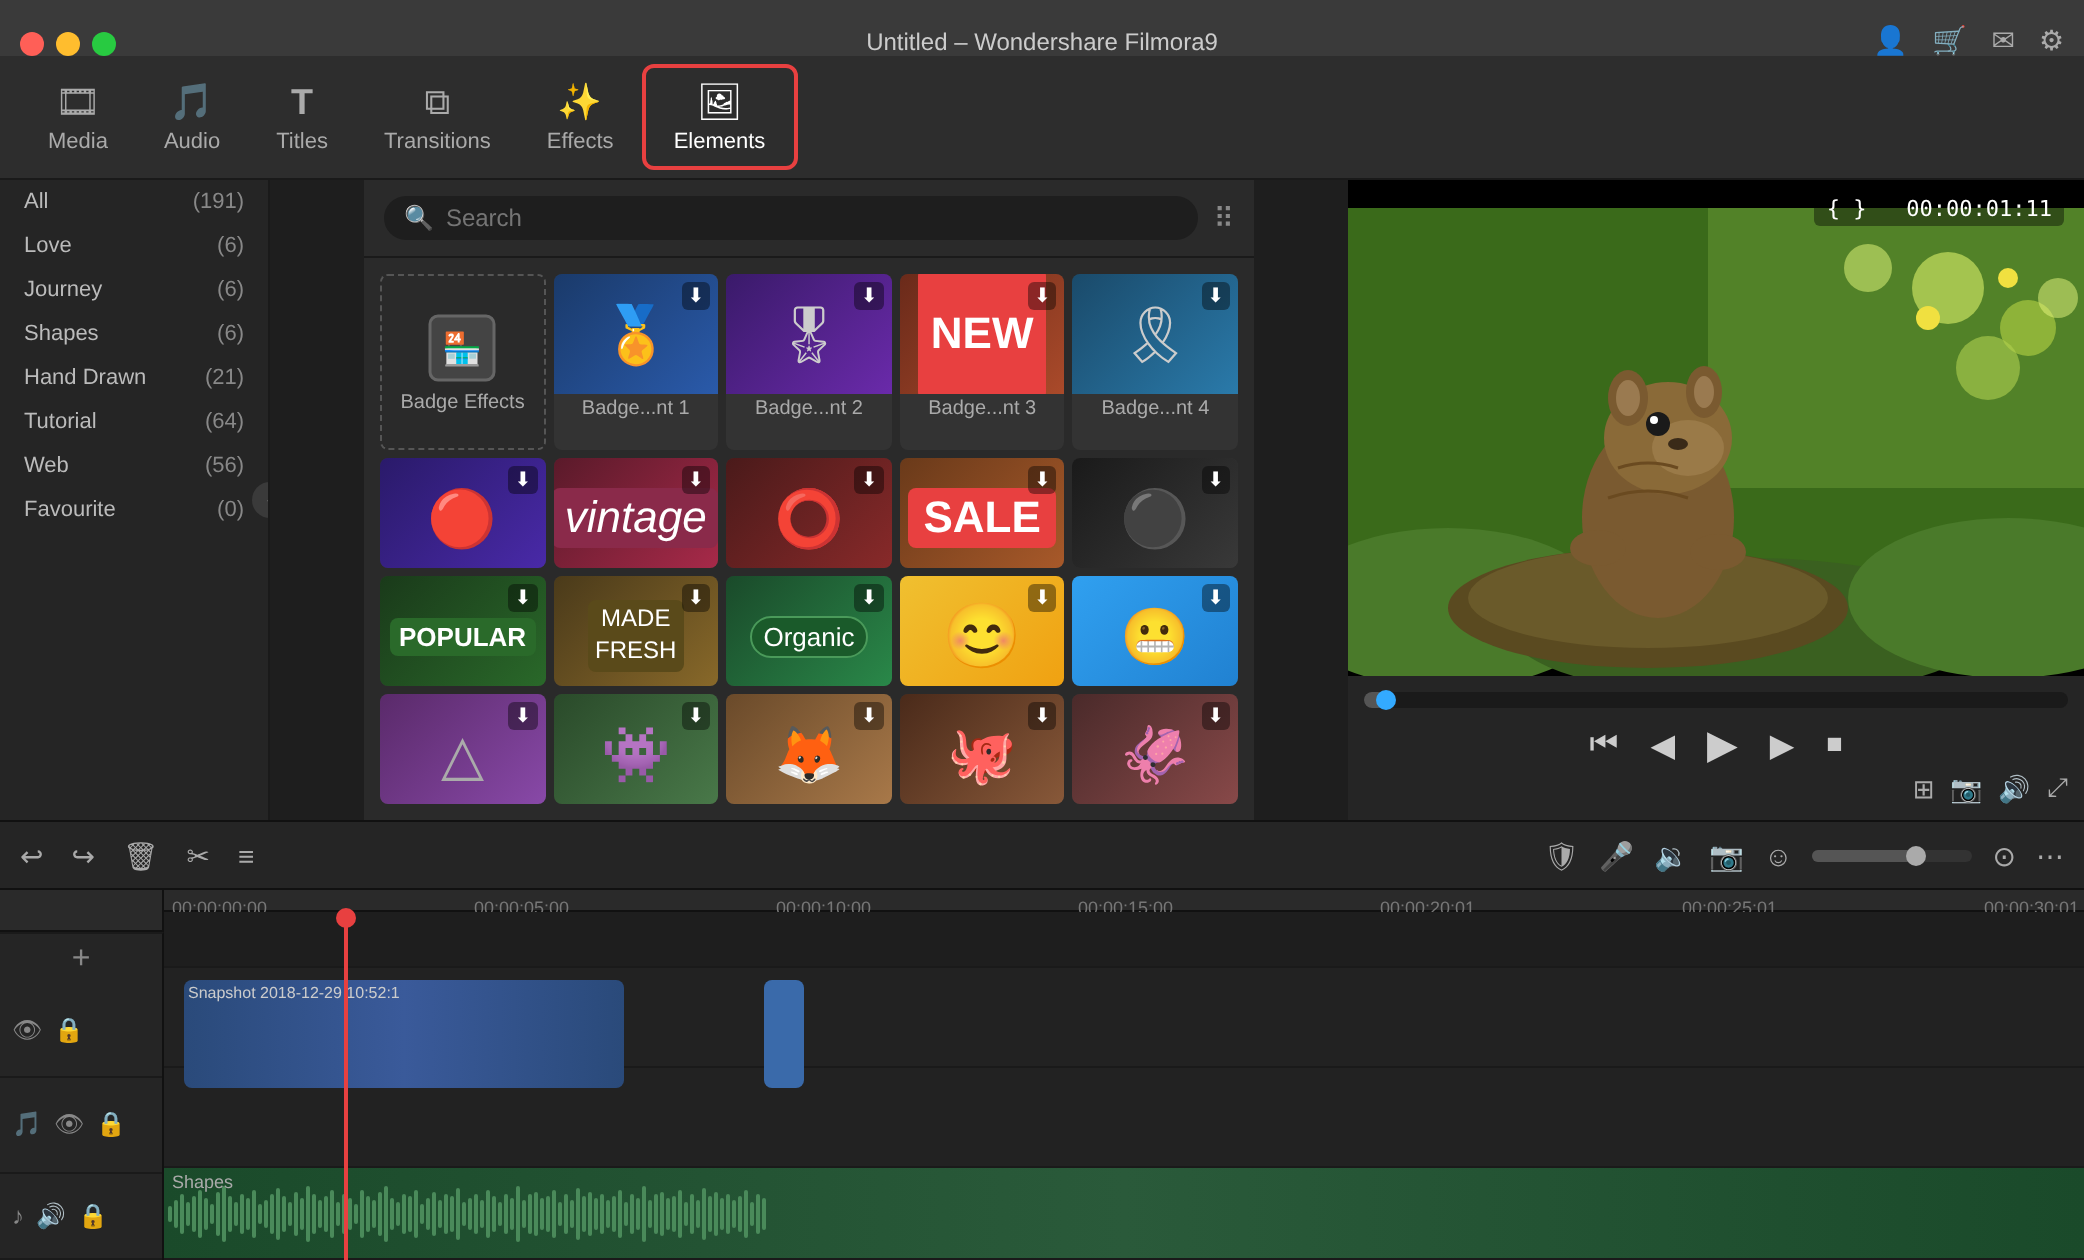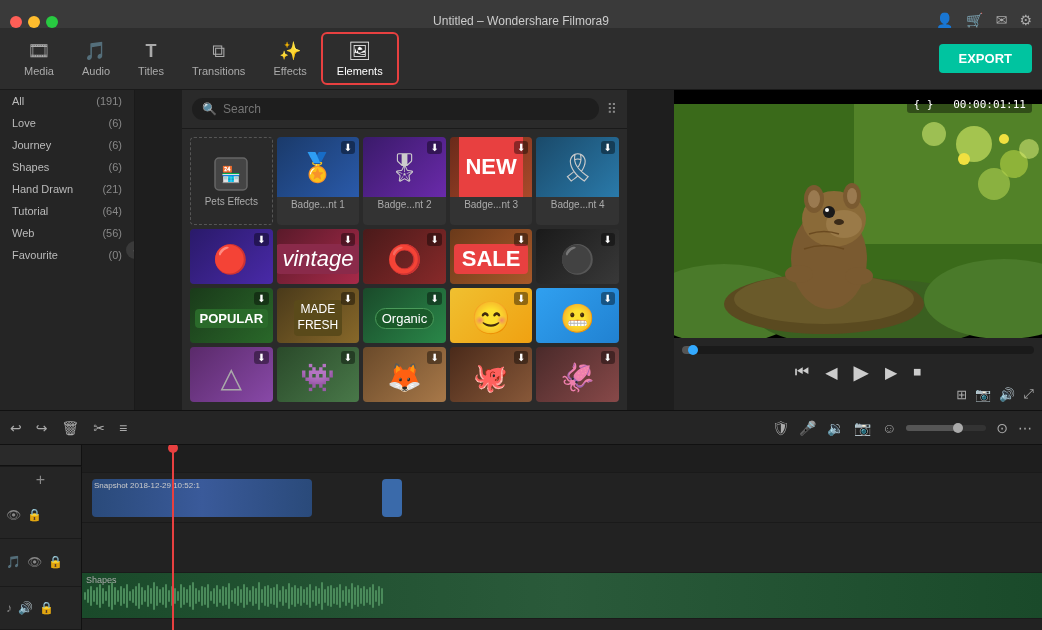--- a/index.html
+++ b/index.html
@@ -360,21 +360,21 @@
       position: relative;
       background: #222;
     }
     .track-row {
       height: 50px;
       border-bottom: 1px solid #1a1a1a;
       position: relative;
     }
     .track-clip {
       position: absolute;
-      height: 38px;
+      height: 54px;
       top: 6px;
       background: #3a5fa0;
       border-radius: 4px;
       overflow: hidden;
       display: flex;
       align-items: flex-start;
     }
     .playhead {
       position: absolute;
       top: 0;
@@ -500,21 +500,20 @@
     <span>Transitions</span>
   </div>
   <div class="tab-btn">
     <span class="tab-icon">✨</span>
     <span>Effects</span>
   </div>
   <div class="tab-btn elements-tab">
     <span class="tab-icon">🖼</span>
     <span>Elements</span>
   </div>
-  <button class="export-btn">EXPORT</button>
 </div>
 
 <div id="main">
 
   <div id="left-panel">
     <div class="collapse-arrow">‹</div>
     <div class="left-panel-item">
       <span>All</span>
       <span class="item-count">(191)</span>
     </div>
@@ -556,21 +555,21 @@
       </div>
       <span class="grid-icon">⠿</span>
     </div>
     <div id="elements-grid">
 
       <div class="more-effects-card">
         <svg width="36" height="36" viewBox="0 0 36 36">
           <rect x="2" y="2" width="32" height="32" rx="4" fill="#444" stroke="#666" stroke-width="1.5"></rect>
           <text x="18" y="24" text-anchor="middle" fill="#aaa" font-size="16">🏪</text>
         </svg>
-        <span class="more-effects-label">Pets Effects</span>
+        <span class="more-effects-label">Badge Effects</span>
       </div>
 
       <div class="element-card">
         <div class="element-thumb thumb-badge1">
           <span style="font-size:28px;">🏅</span>
           <span class="download-badge">⬇</span>
         </div>
         <div class="element-label">Badge...nt 1</div>
       </div>
 
@@ -835,20 +834,29 @@
 
       <div class="tl-track-ctrl" style="height:46px;">
         <span class="tl-track-ctrl-icon">♪</span>
         <span class="tl-track-ctrl-icon">🔊</span>
         <span class="tl-track-ctrl-icon">🔒</span>
       </div>
     </div>
 
     <div id="timeline-right">
 
+      <div id="ruler">
+        <span class="ruler-mark" style="left:4px;">00:00:00:00</span>
+        <span class="ruler-mark" style="left:155px;">00:00:05:00</span>
+        <span class="ruler-mark" style="left:306px;">00:00:10:00</span>
+        <span class="ruler-mark" style="left:457px;">00:00:15:00</span>
+        <span class="ruler-mark" style="left:608px;">00:00:20:01</span>
+        <span class="ruler-mark" style="left:759px;">00:00:25:01</span>
+        <span class="ruler-mark" style="left:910px;">00:00:30:01</span>
+      </div>
 
       <div id="tracks-area">
 
         <div class="playhead"></div>
 
         <div class="track-row" style="height:28px;background:#1e1e1e;"></div>
 
         <div class="track-row">
           <div class="track-clip" style="left:10px;width:220px;">
             <div style="width:100%;height:100%;background:linear-gradient(90deg,#2a4a7a,#3a5a9a,#2a4a7a);display:flex;align-items:flex-start;padding:2px;">

